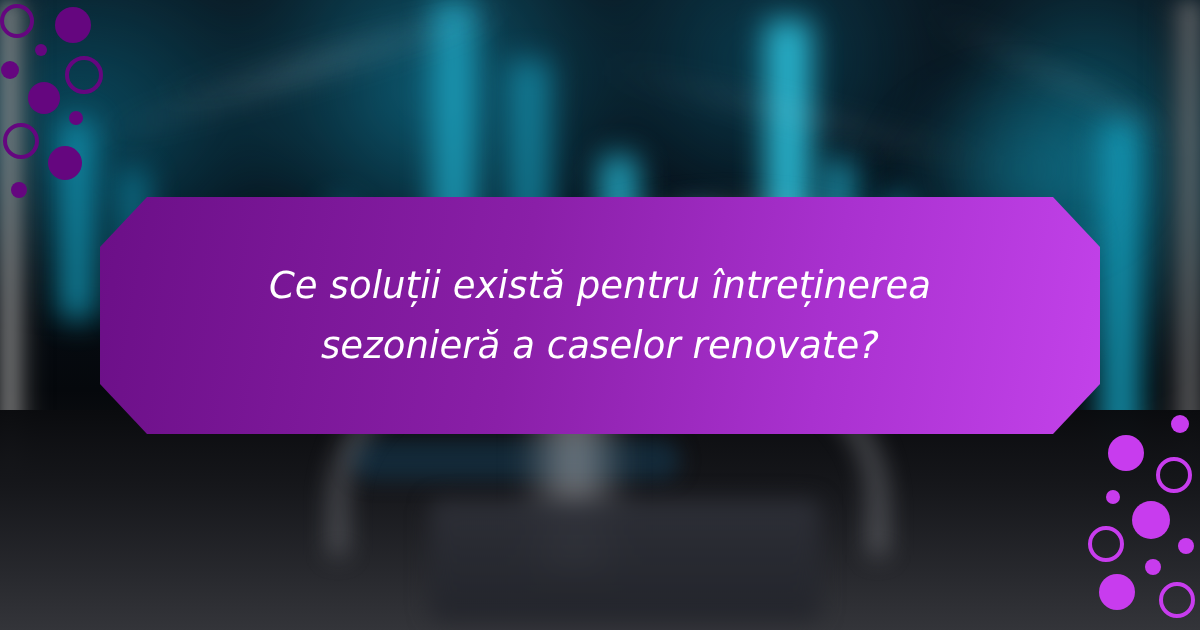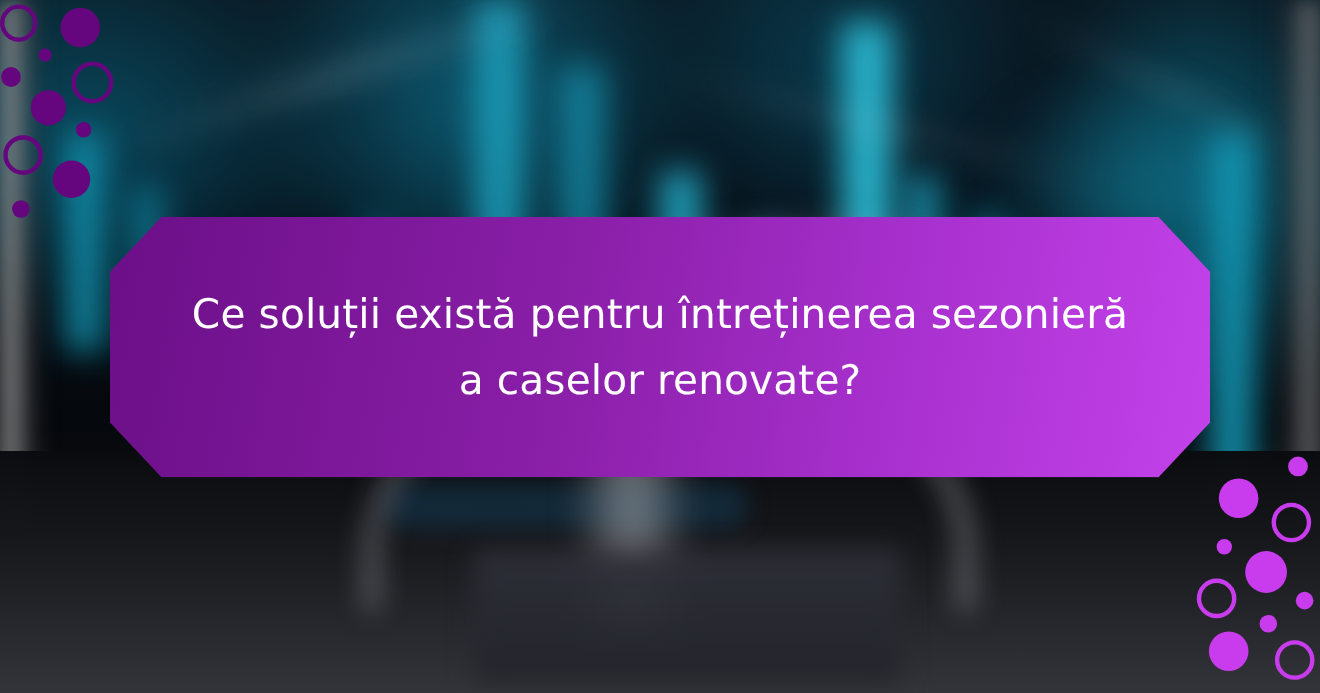--- a/index.html
+++ b/index.html
@@ -193,20 +193,21 @@
       953px 237px,
       47px 237px,
       0 187px,
       0 50px
     );
     display: flex;
     align-items: center;
     justify-content: center;
     box-sizing: border-box;
     padding: 0 74px;
+    font-style: italic;
   }
   .banner-fill {
     position: absolute;
     inset: 0;
     background: linear-gradient(100deg, #6b0f87 0%, #8a1fa8 42%, #a931cf 72%, #c342ea 100%);
   }
   .banner-text {
     position: relative;
     color: #ffffff;
     font-size: 37px;

